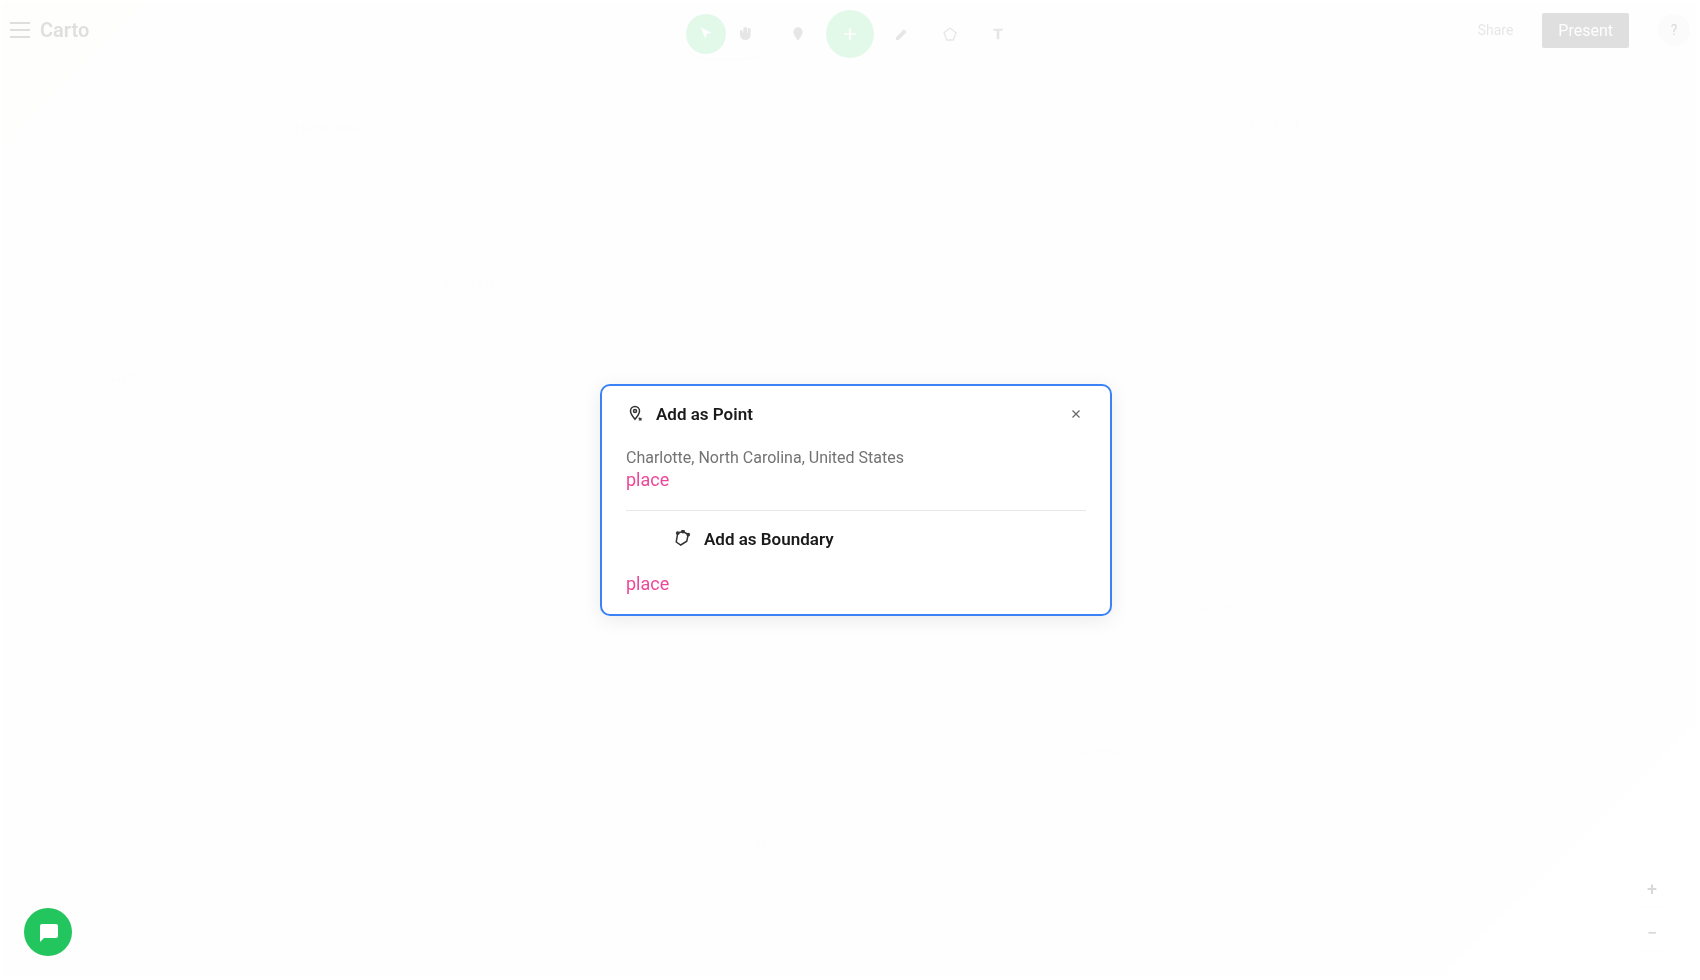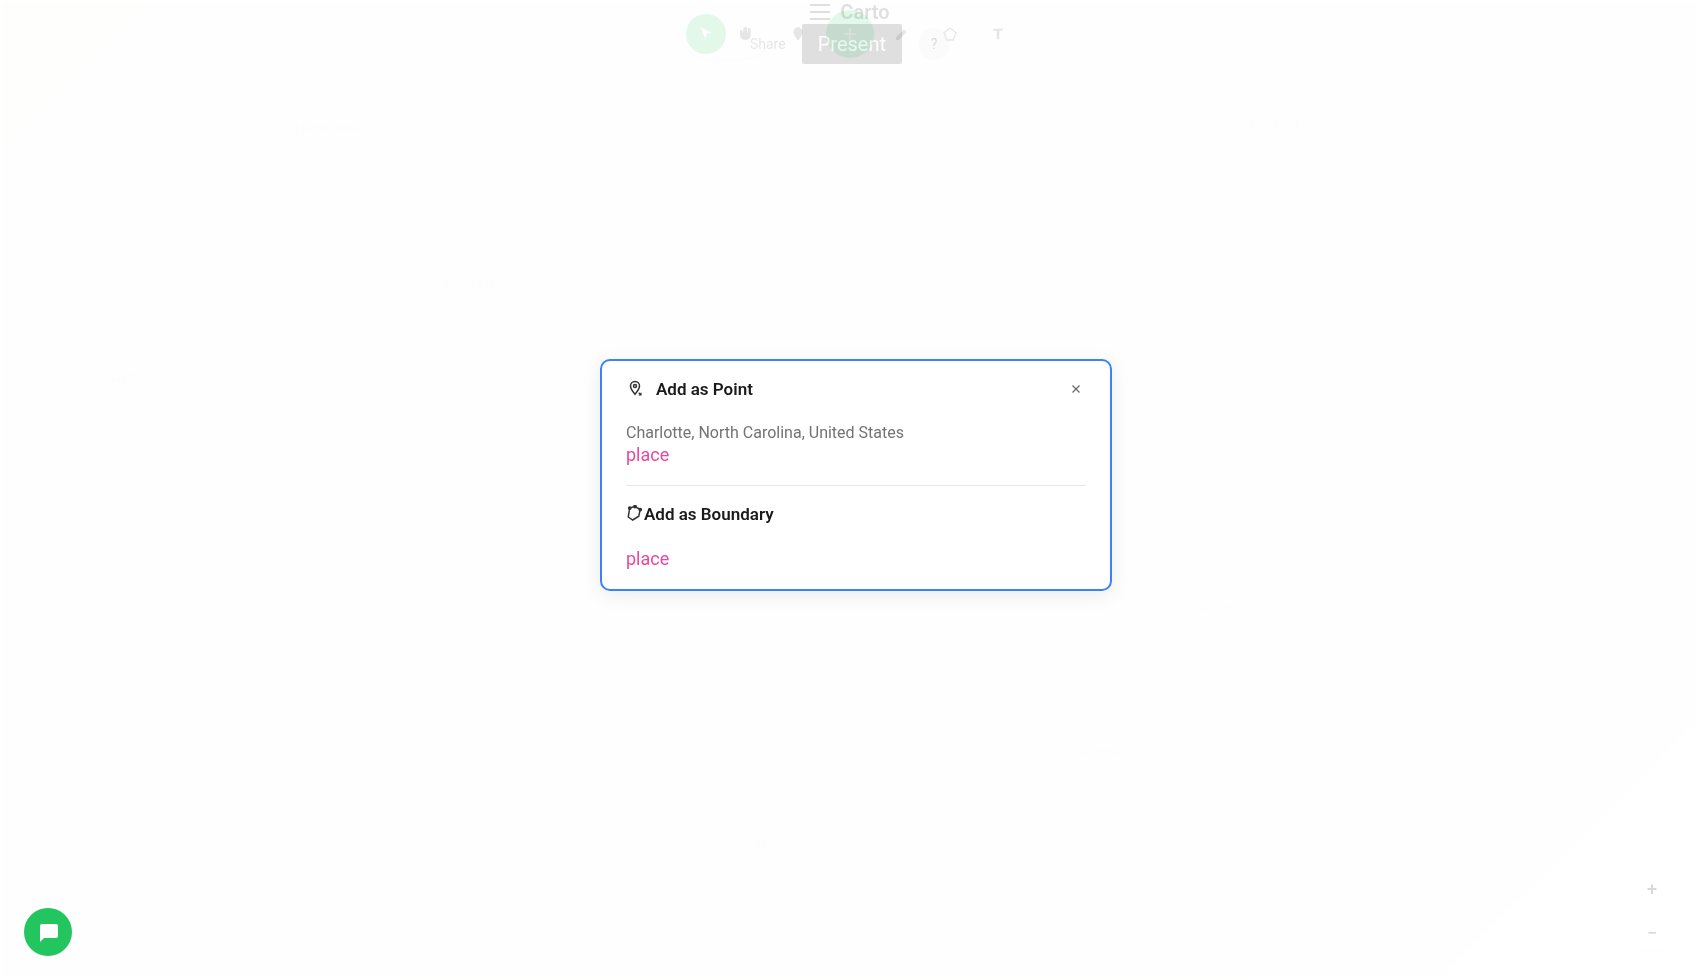--- a/index.html
+++ b/index.html
@@ -40,21 +40,20 @@
       position: absolute;
       top: 0;
       left: 0;
       right: 0;
       height: 60px;
       display: flex;
       align-items: center;
       justify-content: space-between;
       padding: 0 10px;
       z-index: 5;
-      flex-direction: column;
     }
     
     .logo-area {
       display: flex;
       align-items: center;
       gap: 10px;
       opacity: 0.15;
     }
     
     .menu-icon {
@@ -113,51 +112,51 @@
     .tool-btn.plus {
       background: #4ade80;
       width: 48px;
       height: 48px;
       border-radius: 24px;
     }
     
     .top-right {
       display: flex;
       align-items: center;
-      gap: 16px;
+      gap: 29px;
       opacity: 0.15;
     }
     
     .share-text {
       font-size: 14px;
       color: #666;
     }
     
     .present-btn {
       background: #333;
       color: #fff;
       padding: 8px 16px;
       border-radius: 2px;
-      font-size: 20px;
+      font-size: 16px;
     }
     
     .help-btn {
       width: 32px;
       height: 32px;
       border-radius: 50%;
       background: #f0f0f0;
       display: flex;
       align-items: center;
       justify-content: center;
       font-size: 14px;
     }
     
     .dialog {
       position: absolute;
-      top: 359px;
+      top: 384px;
       left: 600px;
       width: 512px;
       background: #fff;
       border: 2px solid #3b82f6;
       border-radius: 10px;
       z-index: 100;
       box-shadow: 0 4px 20px rgba(0,0,0,0.08);
     }
     
     .dialog-header {
@@ -213,21 +212,23 @@
     
     .dialog-divider {
       height: 1px;
       background: #e5e7eb;
       margin: 0 24px;
     }
     
     .section-header {
       display: flex;
       align-items: center;
+      gap: 12px;
       padding: 18px 24px 12px 24px;
+      margin-left: 48px;
     }
     
     .icon-wrap {
       width: 18px;
       height: 18px;
       display: flex;
       align-items: center;
       justify-content: center;
       color: #333;
     }

